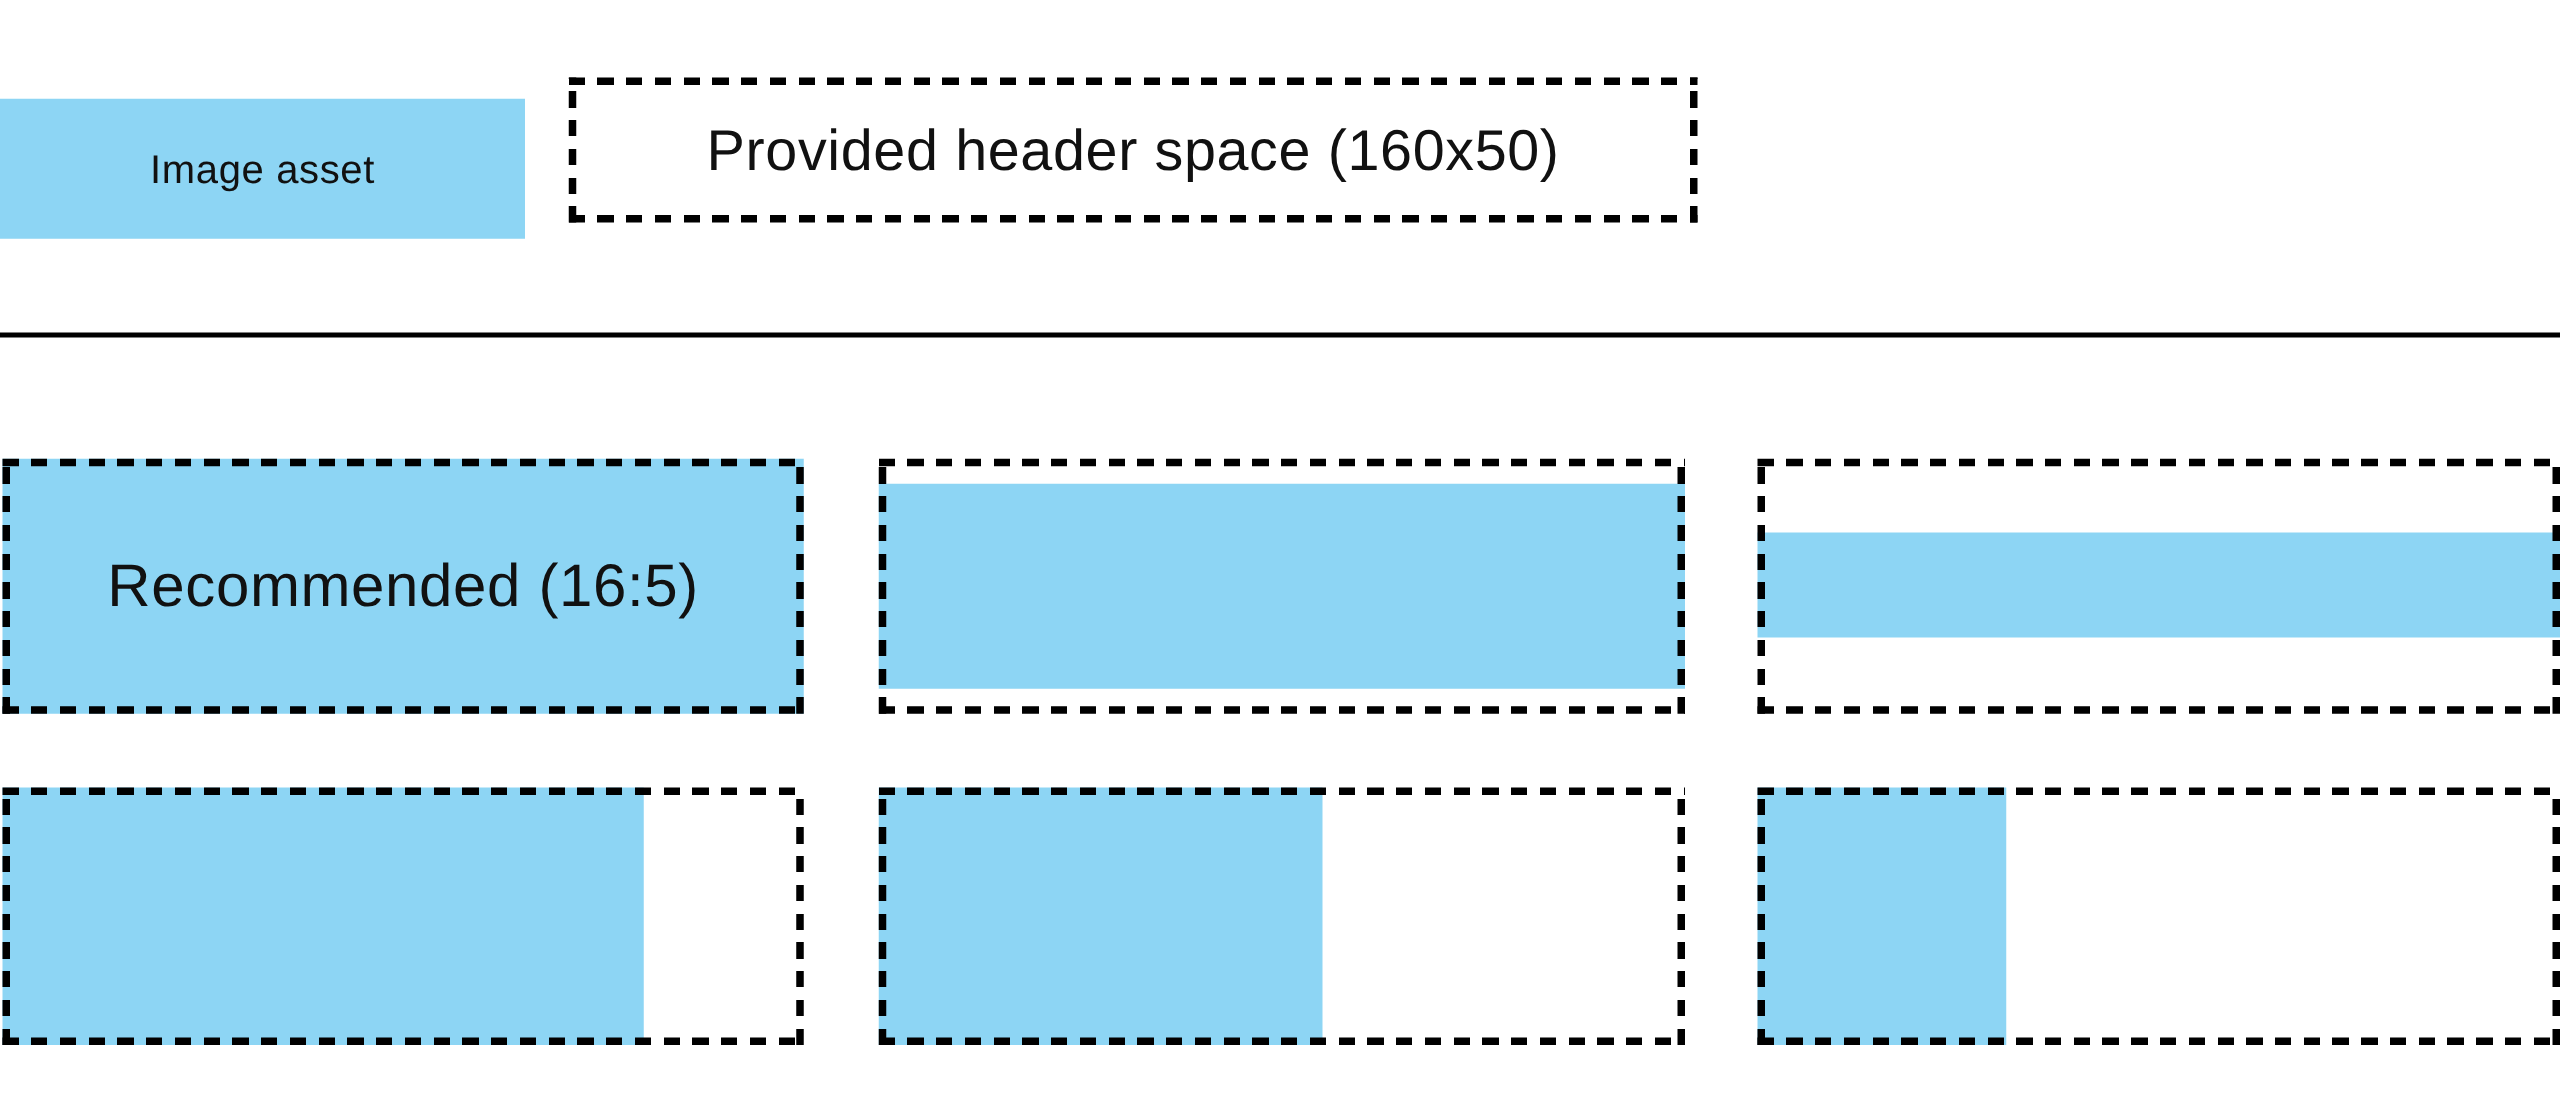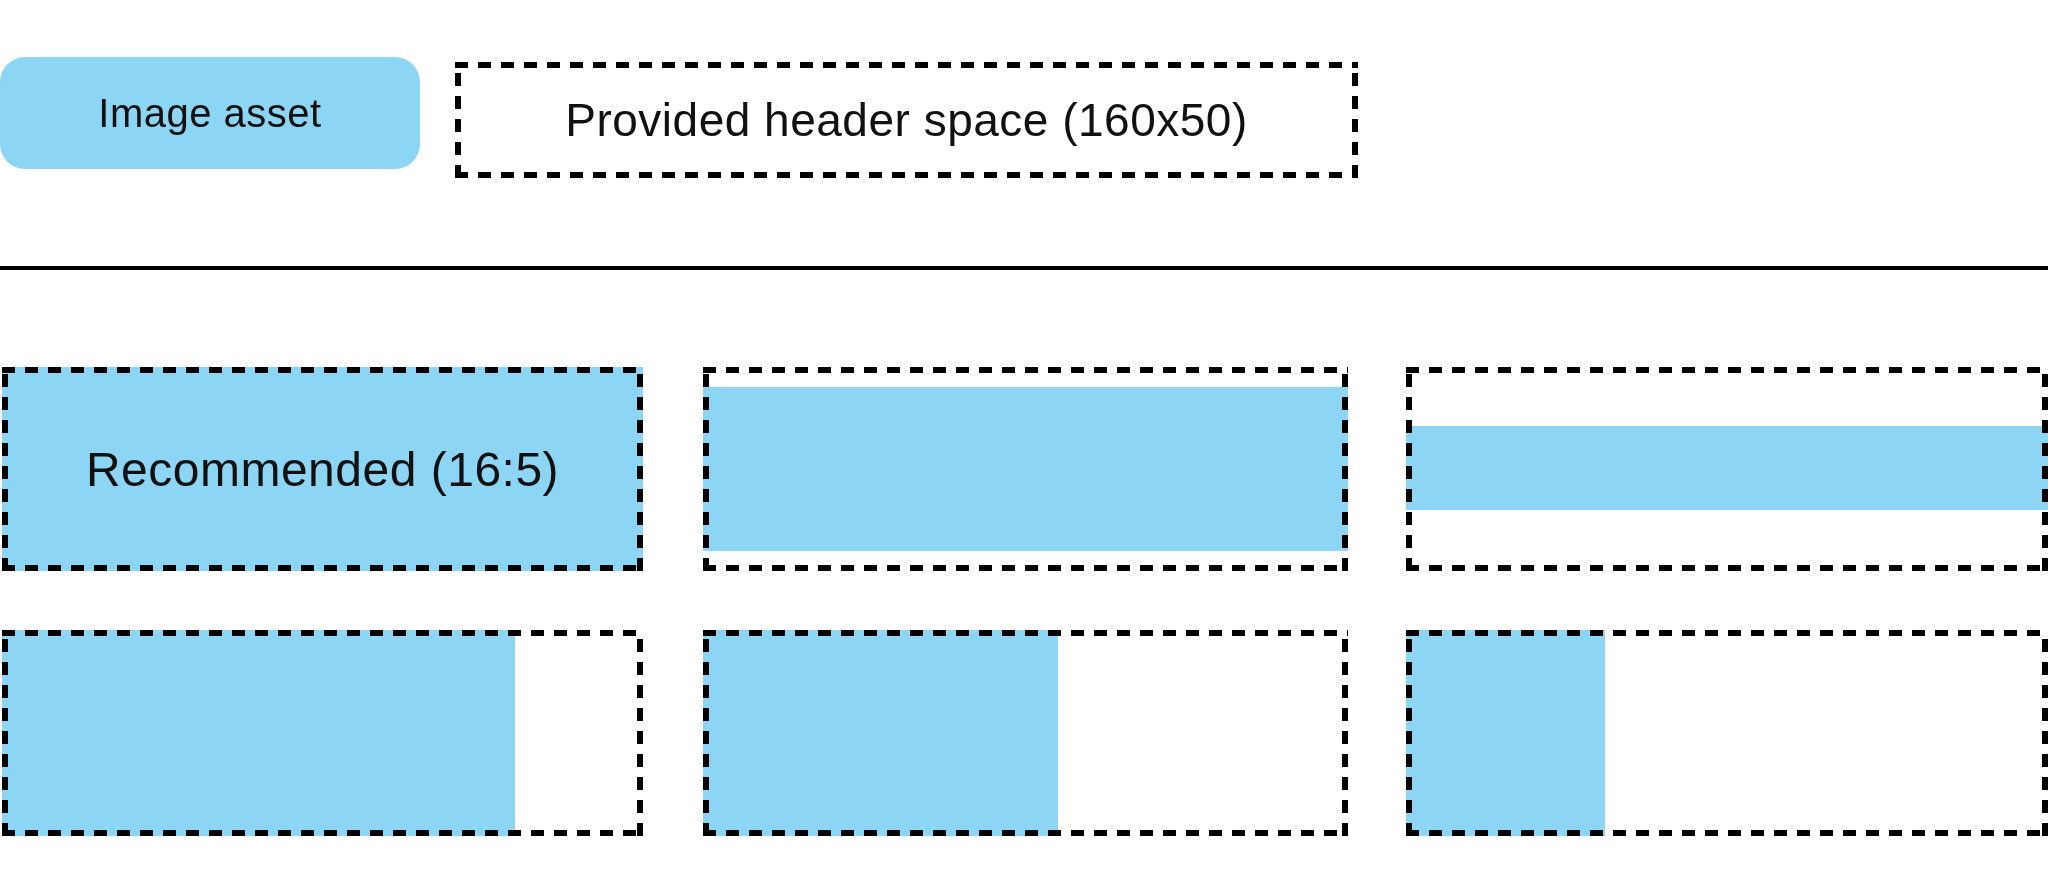--- a/index.html
+++ b/index.html
@@ -12,24 +12,24 @@
   .stage{
     position:relative;
     width:2048px;height:896px;
     background:#ffffff;
     overflow:hidden;
     font-family:"Liberation Sans",sans-serif;
     color:var(--text-color);
   }
   
   .legend-swatch{
-    position:absolute;left:0;top:57px;width:420px;height:112px;
+    position:absolute;left:0;top:79px;width:420px;height:112px;
     background:var(--asset-blue);
     display:flex;align-items:center;justify-content:center;
-    font-size:40px;font-weight:500;letter-spacing:0.5px;border-radius:25px;
+    font-size:32px;font-weight:500;letter-spacing:0.5px;
   }
   .legend-dashed{
     position:absolute;left:455px;top:62px;width:903px;height:116px;
     display:flex;align-items:center;justify-content:center;
     font-size:46px;font-weight:500;letter-spacing:0.5px;
   }
   
   .divider{
     position:absolute;left:0;top:266px;width:100%;height:4px;
     background:var(--line-color);

